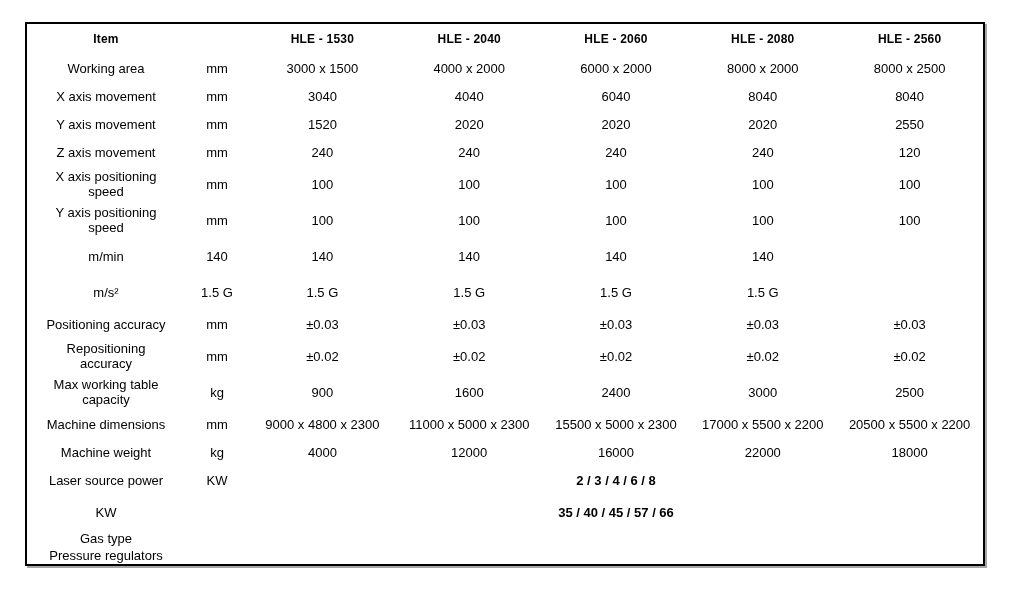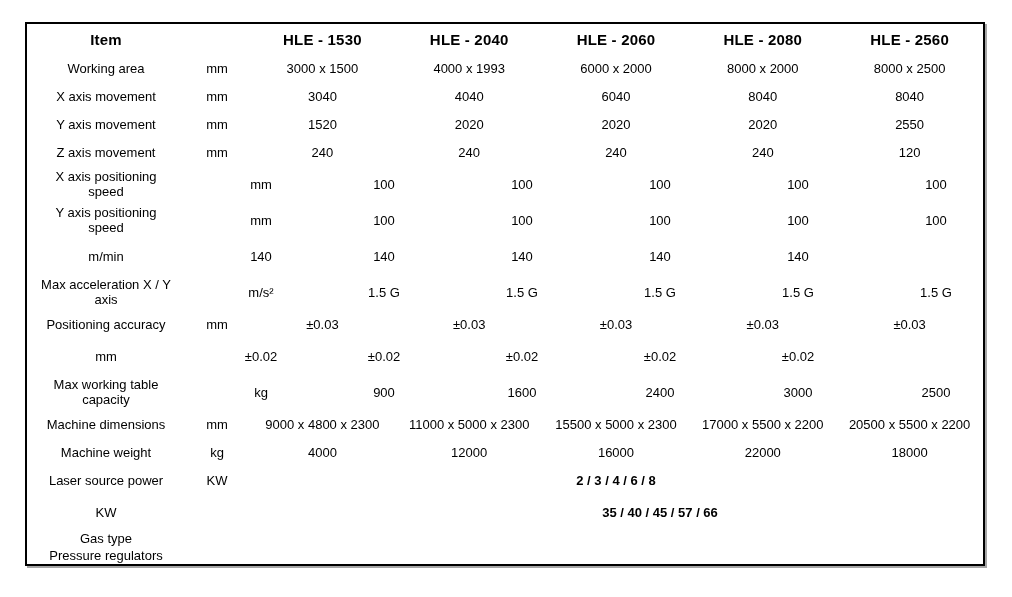--- a/index.html
+++ b/index.html
@@ -23,32 +23,32 @@
     display: flex;
     flex-direction: column;
   }
   .row {
     display: grid;
     grid-template-columns: 158px 64px repeat(5, 1fr);
     align-items: center;
     height: 28px;
   }
   .row.header { height: 30px; }
-  .row.tall   { height: 36px; gap: 44px; }
+  .row.tall   { height: 36px; }
   .row.gas    { height: 34px; gap: 38px; }
   .cell {
     text-align: center;
     font-size: 13px;
     line-height: 15px;
     white-space: pre-line;
   }
   .gas .cell { line-height: 17px; }
   .header-cell {
     font-weight: bold;
-    font-size: 15px;
+    font-size: 12px;
     letter-spacing: 0.2px;
   }
   .span-col { grid-column: 3 / 8; font-weight: bold; }
 </style>
 </head>
 <body>
 
 <div class="canvas">
   <div class="spec-table">
     <div class="row header">
@@ -59,21 +59,21 @@
         <div class="cell header-cell">HLE - 2040</div>
         <div class="cell header-cell">HLE - 2060</div>
         <div class="cell header-cell">HLE - 2080</div>
         <div class="cell header-cell">HLE - 2560</div>
       </div>
     <div id="rows-container">
         <div class="row">
           <div class="cell">Working area</div>
           <div class="cell">mm</div>
           <div class="cell">3000 x 1500</div>
-          <div class="cell">4000 x 1993</div>
+          <div class="cell">4000 x 2000</div>
           <div class="cell">6000 x 2000</div>
           <div class="cell">8000 x 2000</div>
           <div class="cell">8000 x 2500</div>
         </div>
         <div class="row">
           <div class="cell">X axis movement</div>
           <div class="cell">mm</div>
           <div class="cell">3040</div>
           <div class="cell">4040</div>
           <div class="cell">6040</div>
@@ -120,39 +120,39 @@
         </div>
         <div class="row tall">
           <div class="cell">m/min</div>
           <div class="cell">140</div>
           <div class="cell">140</div>
           <div class="cell">140</div>
           <div class="cell">140</div>
           <div class="cell">140</div>
         </div>
         <div class="row tall">
-          <div class="cell">Max acceleration X / Y
-axis</div>
           <div class="cell">m/s²</div>
           <div class="cell">1.5 G</div>
           <div class="cell">1.5 G</div>
           <div class="cell">1.5 G</div>
           <div class="cell">1.5 G</div>
           <div class="cell">1.5 G</div>
         </div>
         <div class="row">
           <div class="cell">Positioning accuracy</div>
           <div class="cell">mm</div>
           <div class="cell">±0.03</div>
           <div class="cell">±0.03</div>
           <div class="cell">±0.03</div>
           <div class="cell">±0.03</div>
           <div class="cell">±0.03</div>
         </div>
         <div class="row tall">
+          <div class="cell">Repositioning
+accuracy</div>
           <div class="cell">mm</div>
           <div class="cell">±0.02</div>
           <div class="cell">±0.02</div>
           <div class="cell">±0.02</div>
           <div class="cell">±0.02</div>
           <div class="cell">±0.02</div>
         </div>
         <div class="row tall">
           <div class="cell">Max working table
 capacity</div>

